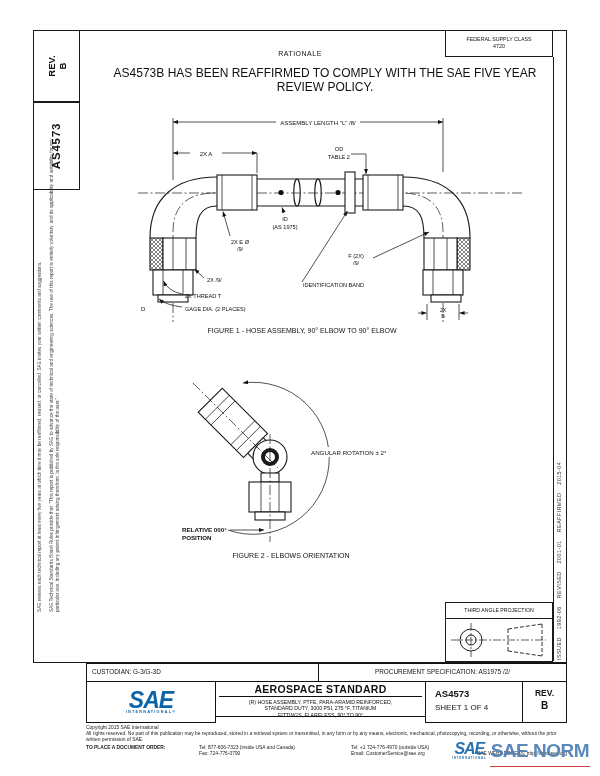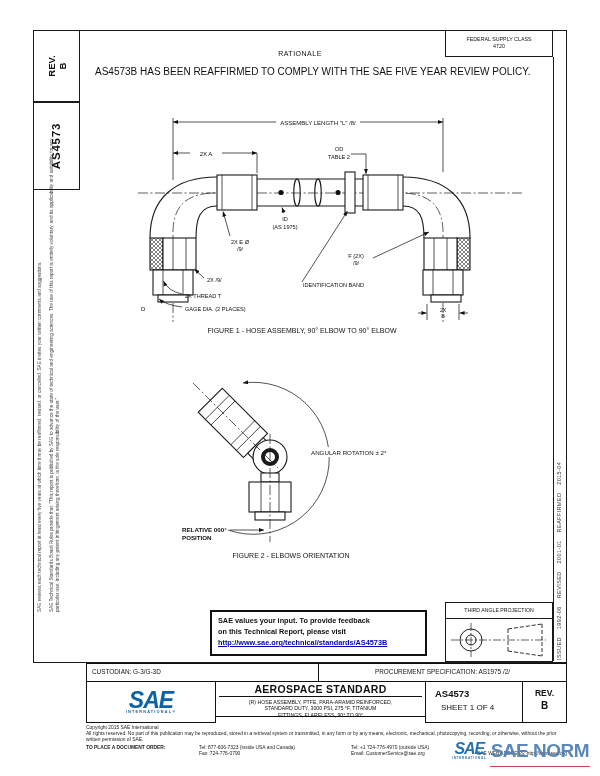--- a/index.html
+++ b/index.html
@@ -39,21 +39,21 @@
 
   <div class="abs" style="left:445px;top:30px;width:108px;height:27px;border:1.2px solid #1a1a1a;font-size:5.3px;line-height:7px;padding-top:5px;">
     <div class="ctr">FEDERAL SUPPLY CLASS</div>
     <div class="ctr">4720</div>
   </div>
 
   <div class="abs" style="left:553px;top:57px;width:0;height:604px;border-left:1.2px solid #1a1a1a;"></div>
   <div class="rot" style="left:556px;top:660px;font-size:5.5px;letter-spacing:.4px;word-spacing:6px;color:#333;">ISSUED 1992-06 REVISED 2001-01 REAFFIRMED 2015-04</div>
 
   <div class="abs ctr" style="left:160px;top:50px;width:280px;font-size:7px;letter-spacing:.5px;">RATIONALE</div>
-  <div class="abs" style="left:95px;top:66px;width:460px;font-size:10px;">AS4573B HAS BEEN REAFFIRMED TO COMPLY WITH THE SAE FIVE YEAR REVIEW POLICY.</div>
+  <div class="abs" style="left:95px;top:66px;width:460px;font-size:12px;text-align:center;">AS4573B HAS BEEN REAFFIRMED TO COMPLY WITH THE SAE FIVE YEAR REVIEW POLICY.</div>
 
   <svg class="abs" style="left:130px;top:110px;" width="400" height="235" viewBox="0 0 400 235">
     <defs>
       <marker id="ah" viewBox="0 0 10 10" refX="9.5" refY="5" markerWidth="7.5" markerHeight="7.5" orient="auto-start-reverse">
         <path d="M0.5,1.5 L9.5,5 L0.5,8.5 z" fill="#111"></path>
       </marker>
       <pattern id="xh" patternUnits="userSpaceOnUse" width="4" height="4">
         <path d="M0,4 L4,0 M0,0 L4,4" stroke="#333" stroke-width="0.6"></path>
       </pattern>
     </defs>
@@ -171,25 +171,20 @@
       <path class="cl" d="M33,13 L118,98"></path>
       <line class="tn" x1="70" y1="160" x2="104" y2="160" marker-end="url(#ah2)"></line>
     </g>
     <rect x="149" y="77" width="84" height="10" fill="#fff"></rect>
     <text x="151" y="84.5" font-size="6.2">ANGULAR ROTATION ± 2°</text>
     <text x="22" y="161.5" font-size="6.2" font-weight="bold">RELATIVE 000°</text>
     <text x="22" y="170" font-size="6.2" font-weight="bold">POSITION</text>
     <text x="131" y="188" font-size="7" text-anchor="middle">FIGURE 2 - ELBOWS ORIENTATION</text>
   </svg>
 
-  <div class="abs" style="left:210px;top:610px;width:217px;height:46px;border:2px solid #111;padding:3px 6px;font-size:7.3px;font-weight:bold;line-height:11px;">
-    <div>SAE values your input. To provide feedback</div>
-    <div>on this Technical Report, please visit</div>
-    <a href="#" class="link">http://www.sae.org/technical/standards/AS4573B</a>
-  </div>
 
   <div class="abs" style="left:445px;top:602px;width:108px;height:60px;border:1.2px solid #1a1a1a;">
     <div class="ctr" style="font-size:5.2px;line-height:14px;height:15px;border-bottom:1.2px solid #1a1a1a;">THIRD ANGLE PROJECTION</div>
     <svg width="105" height="42" viewBox="0 0 105 42">
       <g stroke="#1a1a1a" fill="none" stroke-width="1">
         <path d="M5,21 H100" stroke-dasharray="8 2 2 2" stroke-width=".7"></path>
         <path d="M25,4 V38" stroke-dasharray="8 2 2 2" stroke-width=".7"></path>
         <circle cx="25" cy="21" r="11"></circle>
         <circle cx="25" cy="21" r="5"></circle>
         <path d="M62,10 L96,5 M62,32 L96,37 M62,10 V32 M96,5 V37" stroke-dasharray="4 2" stroke-width=".9"></path>
@@ -208,21 +203,21 @@
       <div style="font-size:3.8px;letter-spacing:1.2px;color:#0b63a8;font-weight:bold;">INTERNATIONAL®</div>
     </div>
     <div class="abs" style="left:129px;top:0;width:211px;height:36px;border:1.3px solid #111;">
       <div class="ctr" style="font-size:10.5px;font-weight:bold;letter-spacing:.3px;border-bottom:1.8px solid #111;margin:1px 3px 2px;padding-bottom:1px;">AEROSPACE STANDARD</div>
       <div class="ctr" style="font-size:5.2px;line-height:6.4px;">(R) HOSE ASSEMBLY, PTFE, PARA-ARAMID REINFORCED,</div>
       <div class="ctr" style="font-size:5.2px;line-height:6.4px;">STANDARD DUTY, 3000 PSI, 275 °F, TITANIUM</div>
       <div class="ctr" style="font-size:5.2px;line-height:6.4px;">FITTINGS, FLARELESS, 90° TO 90°</div>
     </div>
     <div class="abs" style="left:339px;top:0;width:98px;height:42px;border:1.3px solid #111;padding:6px 0 0 9px;">
       <div style="font-size:9.5px;font-weight:bold;">AS4573</div>
-      <div style="font-size:8px;margin-top:4px;margin-left:6px;">SHEET 1 OF 4</div>
+      <div style="font-size:8px;margin-top:4px;">SHEET 1 OF 4</div>
     </div>
     <div class="abs ctr" style="left:436px;top:0;width:45px;height:42px;border:1.3px solid #111;padding-top:6px;">
       <div style="font-size:8.5px;font-weight:bold;">REV.</div>
       <div style="font-size:10px;font-weight:bold;margin-top:2px;">B</div>
     </div>
   </div>
 
   <div class="abs fineprint" style="left:86px;top:725px;width:481px;">
     <div>Copyright 2015 SAE International</div>
     <div style="width:478px;">All rights reserved. No part of this publication may be reproduced, stored in a retrieval system or transmitted, in any form or by any means, electronic, mechanical, photocopying, recording, or otherwise, without the prior written permission of SAE.</div>

